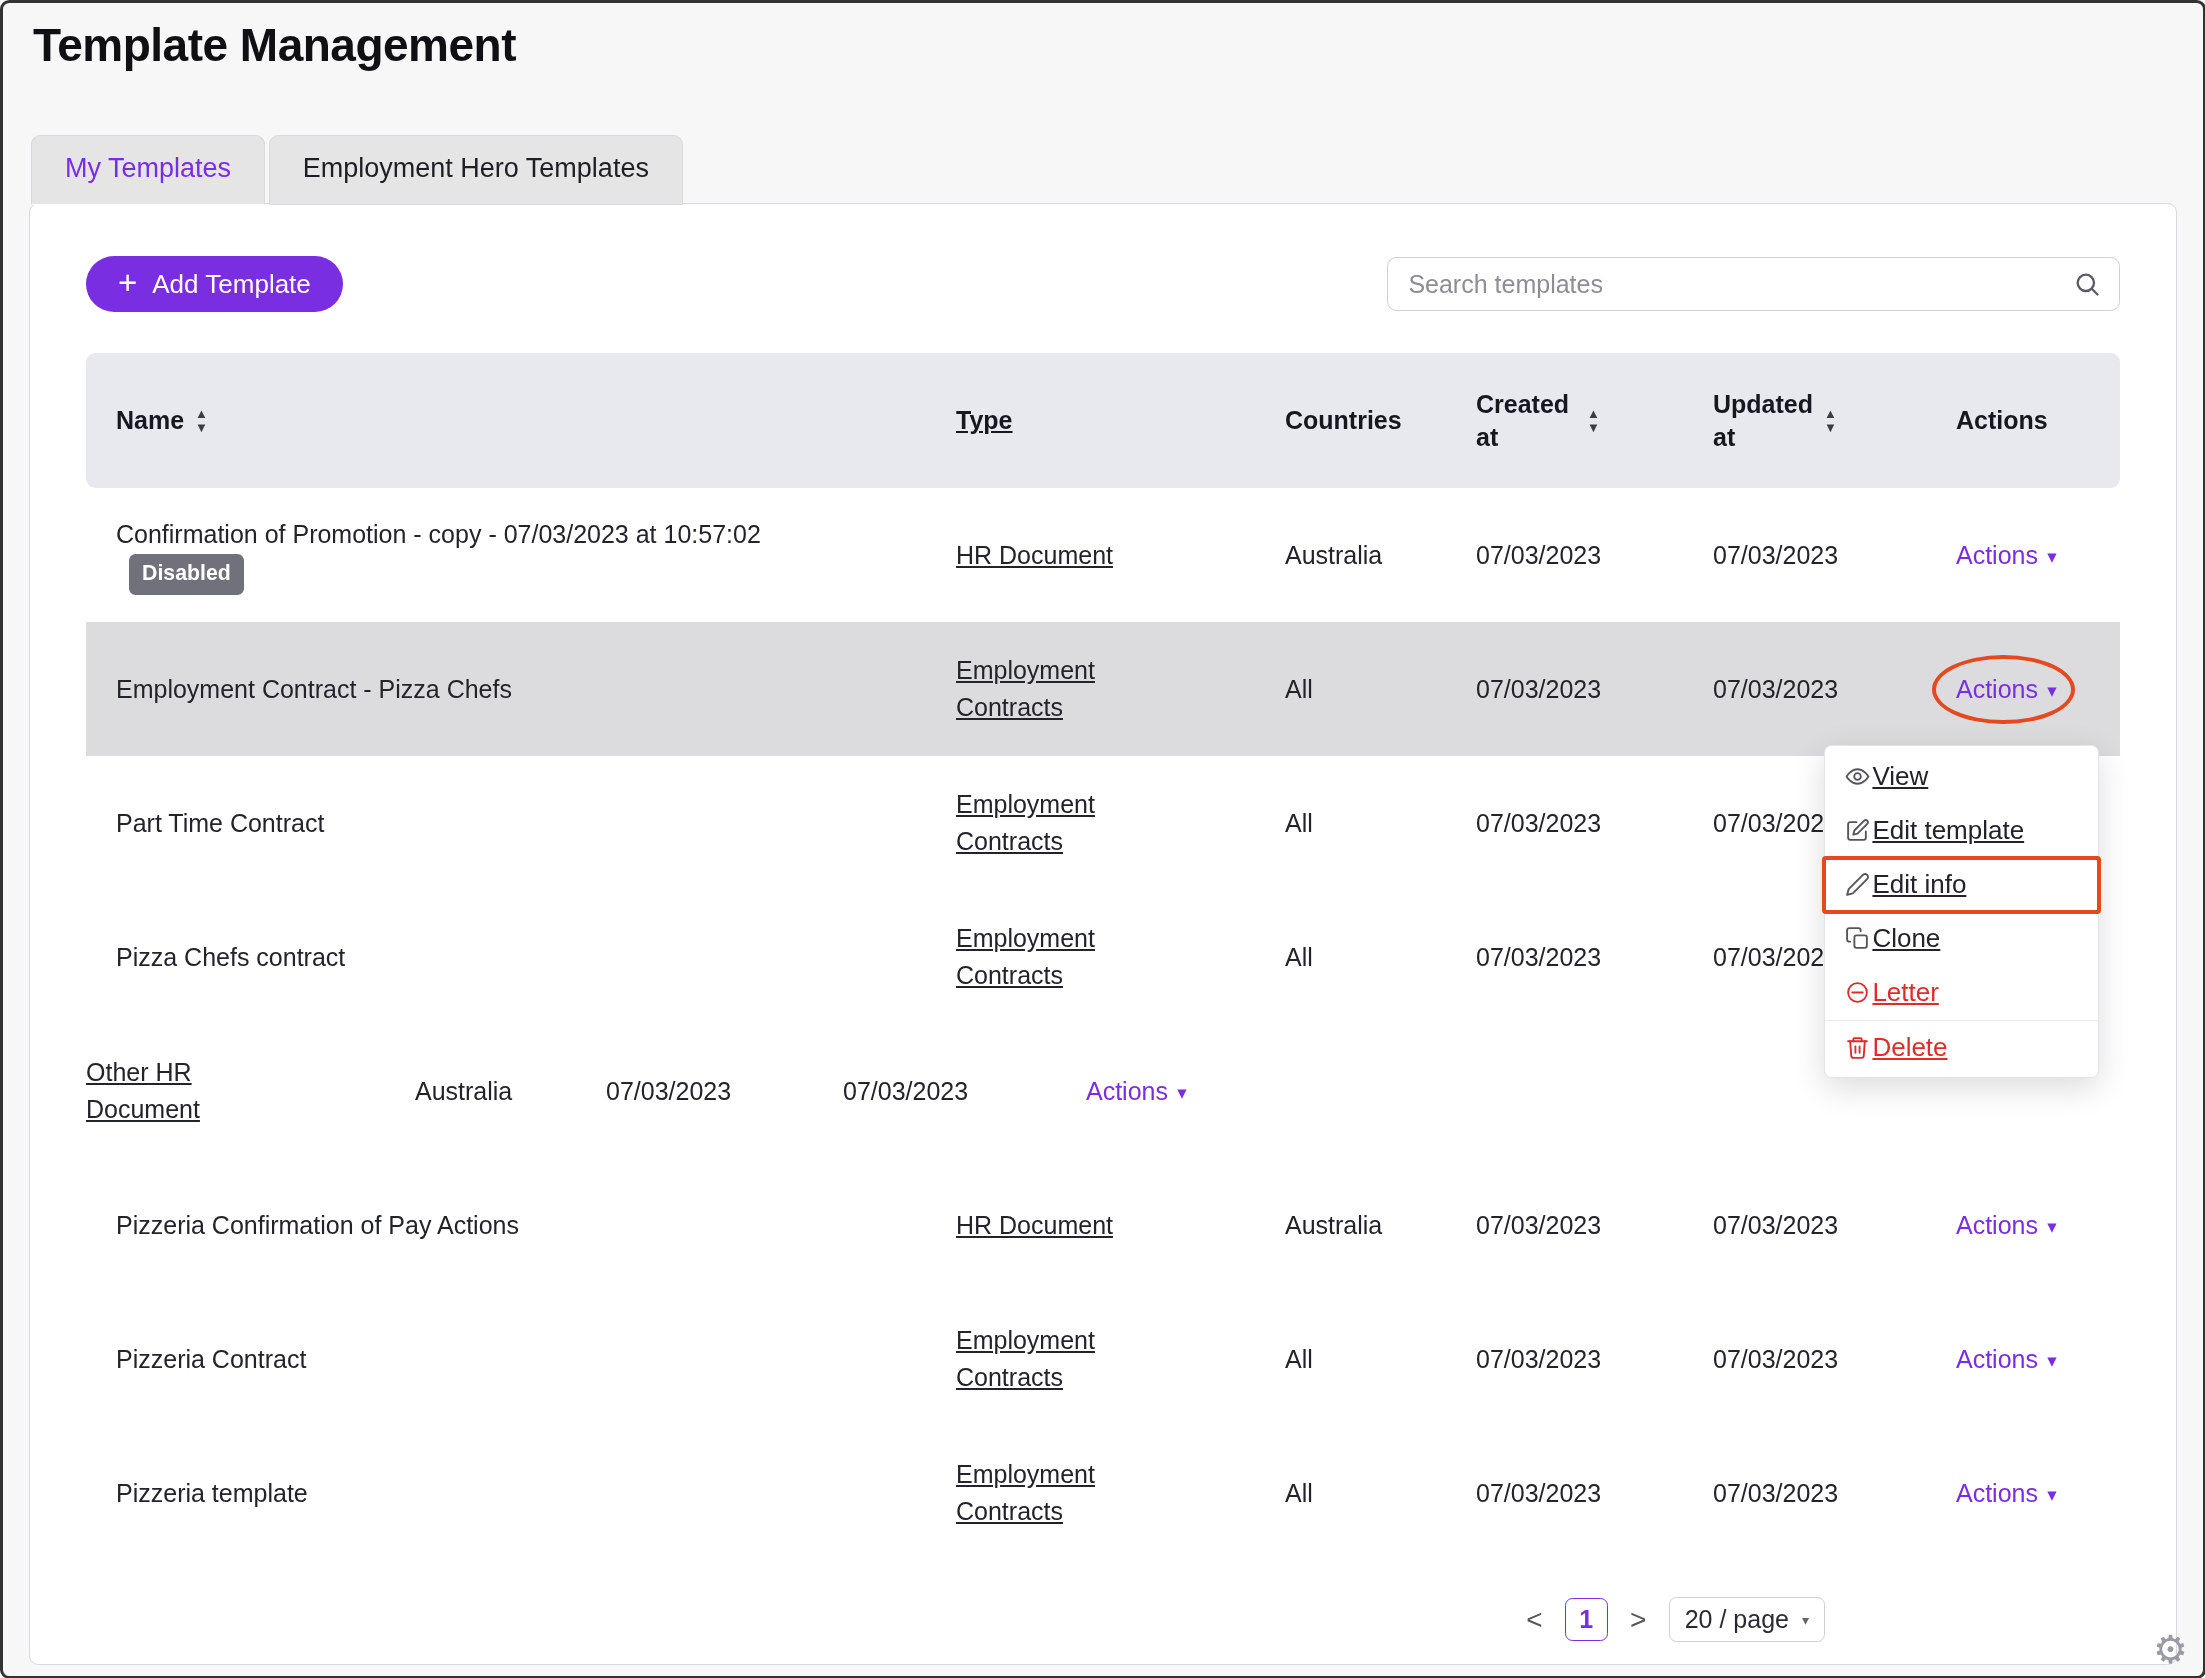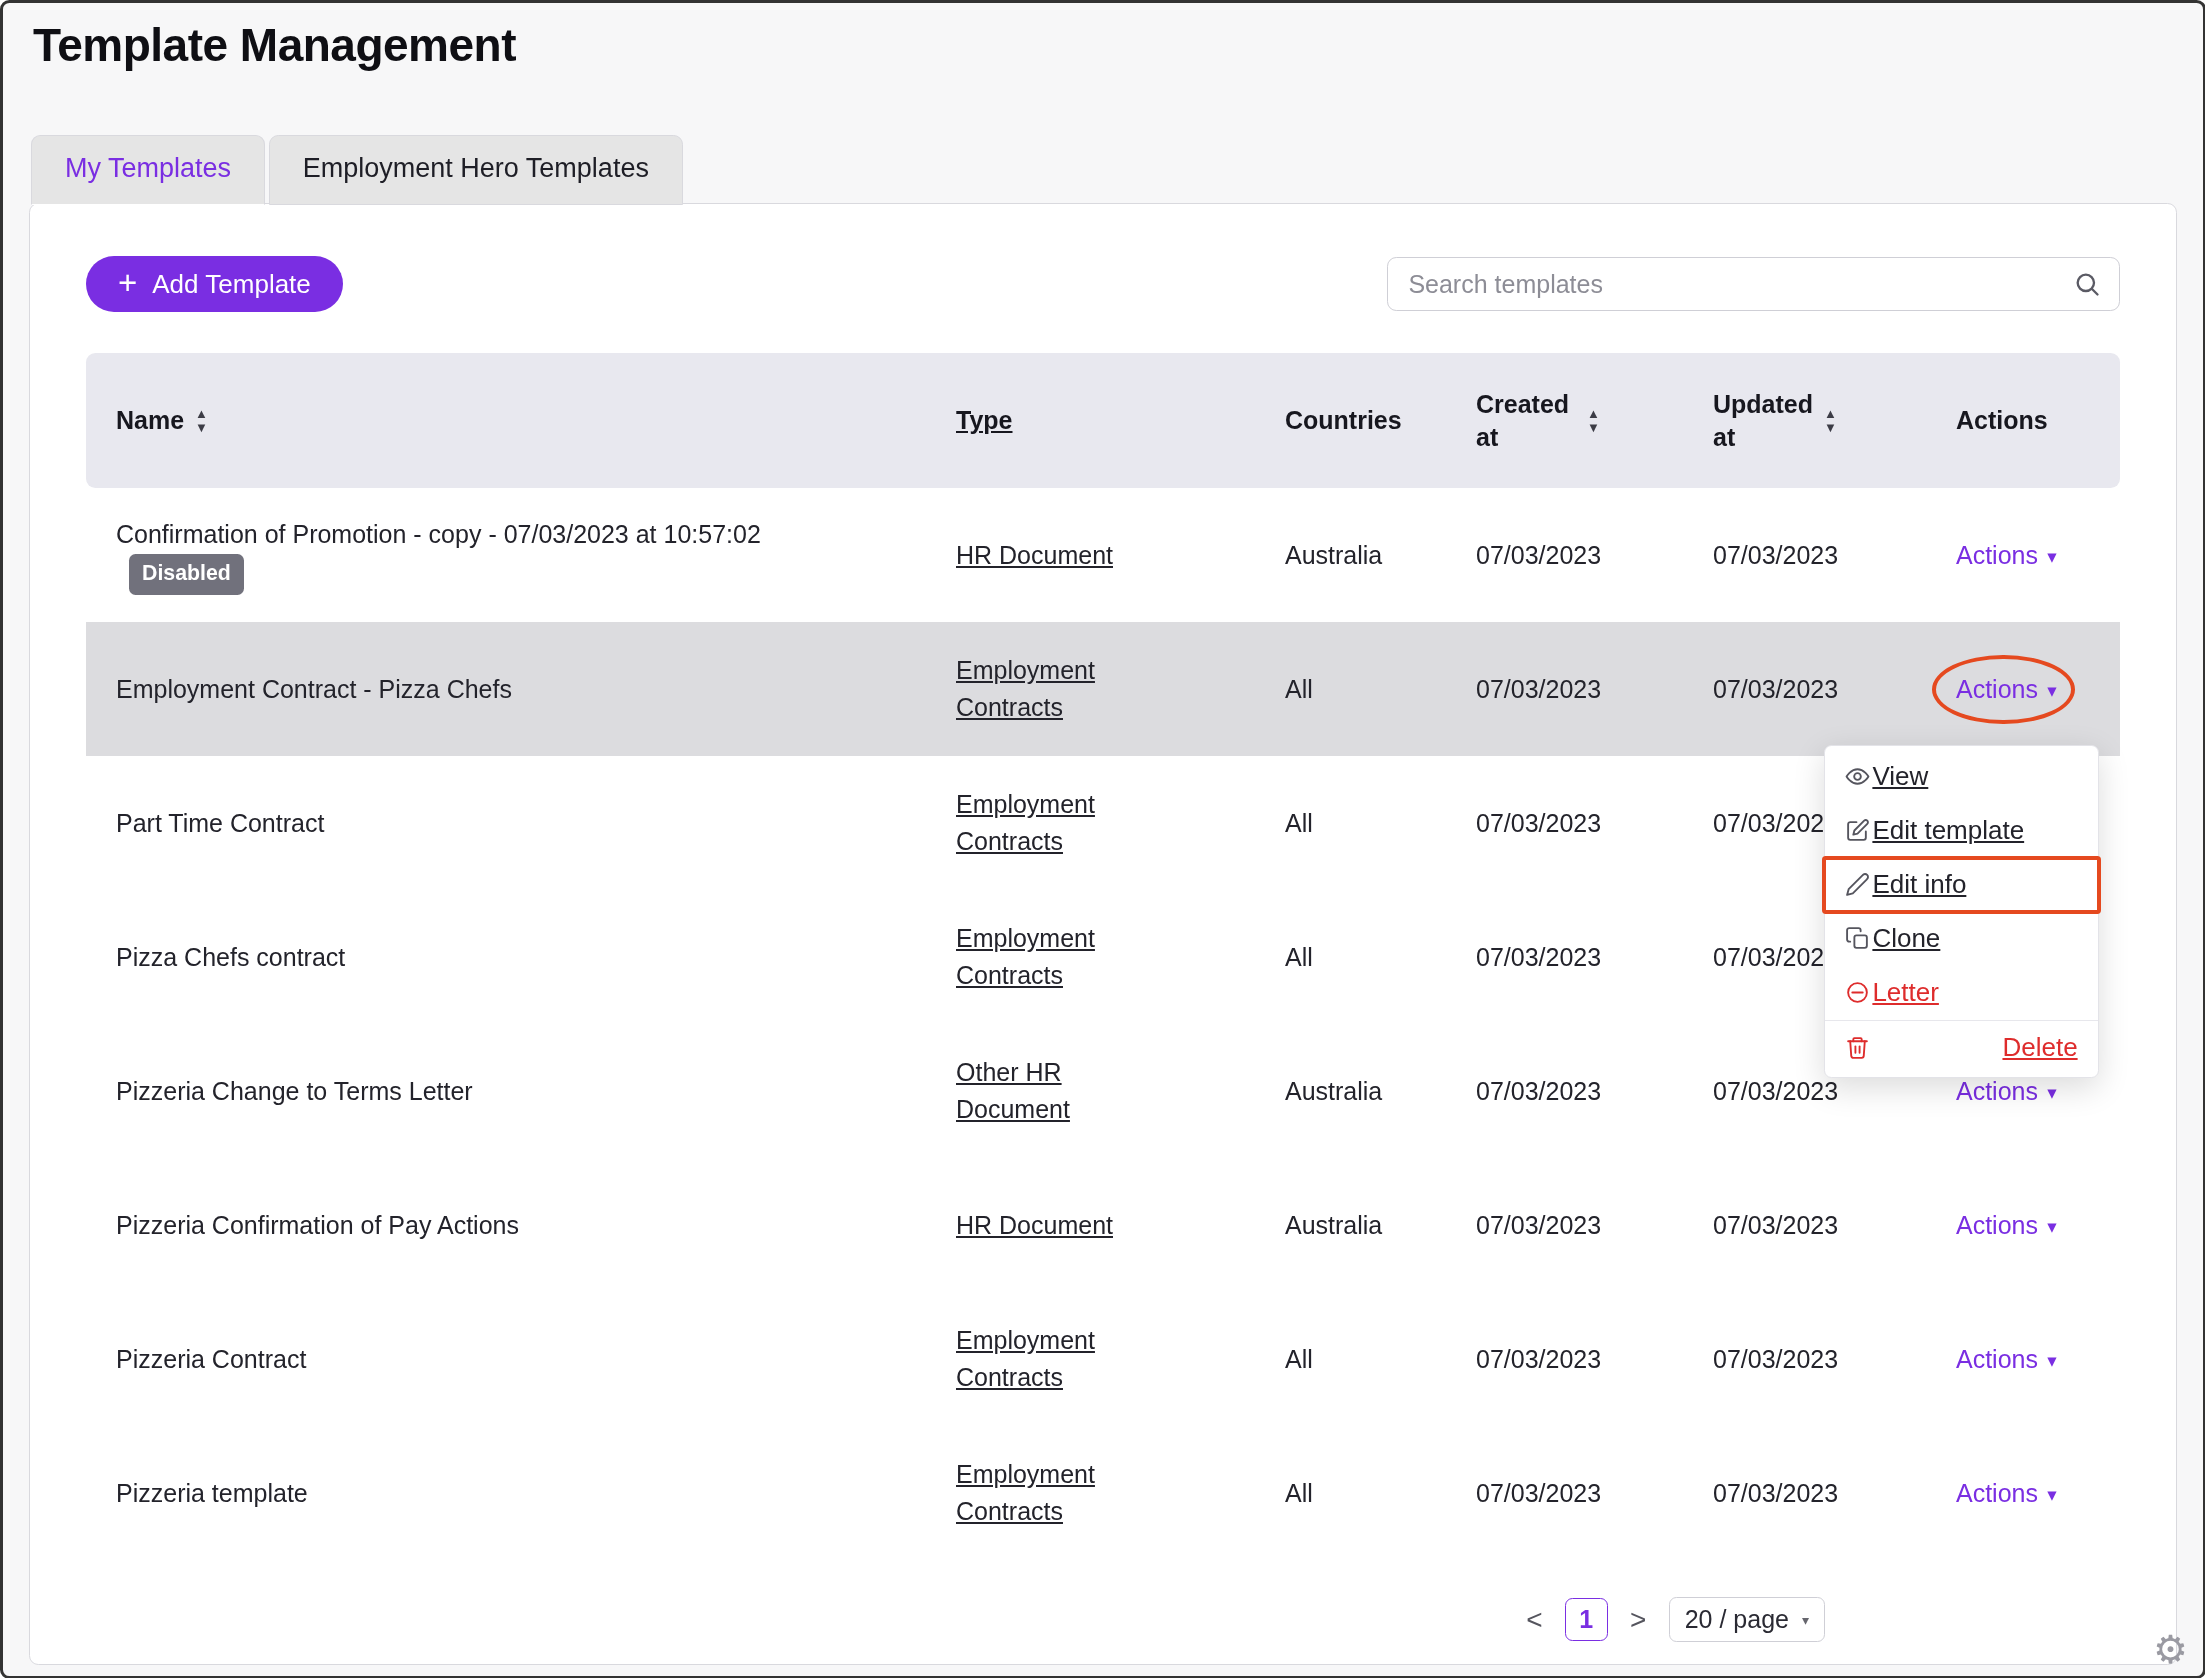--- a/index.html
+++ b/index.html
@@ -193,21 +193,21 @@
     align-items: center;
     gap: 2px;
     height: 54px;
     padding: 0 20.4px;
     font-size: 26px;
     color: #23232b;
     cursor: pointer;
     text-decoration: underline;
   }
   .menu-item.danger { color: var(--danger); }
-  .menu-item.divider { border-top: 0.9px solid #e7e7ec; justify-content: space-between; }
+  .menu-item.divider { border-top: 0.9px solid #e7e7ec; }
   .mi-icon { width: 25px; height: 25px; display: inline-flex; color: #55555e; flex: none; }
   .menu-item.danger .mi-icon { color: var(--danger); }
   .mi-icon svg { width: 25px; height: 25px; }
   .annotation-rect {
     position: absolute;
     left: -2.8px; right: -2.8px; top: -1.9px; bottom: -1.9px;
     border: 4.6px solid var(--annotation);
     border-radius: 3.7px;
     pointer-events: none;
   }
@@ -383,23 +383,20 @@
     <div class="cell col-created">07/03/2023</div>
     <div class="cell col-updated">07/03/2023</div>
     <div class="cell col-actions">
       <span class="actions-link">
         <span class="actions-text">Actions</span>
         <span class="caret">▾</span>
       </span>
     </div>
   </div>
         <div class="trow">
-    <div class="cell col-name name-cell">
-      <span class="row-name">Pizzeria Change to Terms Letter</span>
-    </div>
     <div class="cell col-type type-cell">Other HR Document</div>
     <div class="cell col-countries">Australia</div>
     <div class="cell col-created">07/03/2023</div>
     <div class="cell col-updated">07/03/2023</div>
     <div class="cell col-actions">
       <span class="actions-link">
         <span class="actions-text">Actions</span>
         <span class="caret">▾</span>
       </span>
     </div>

